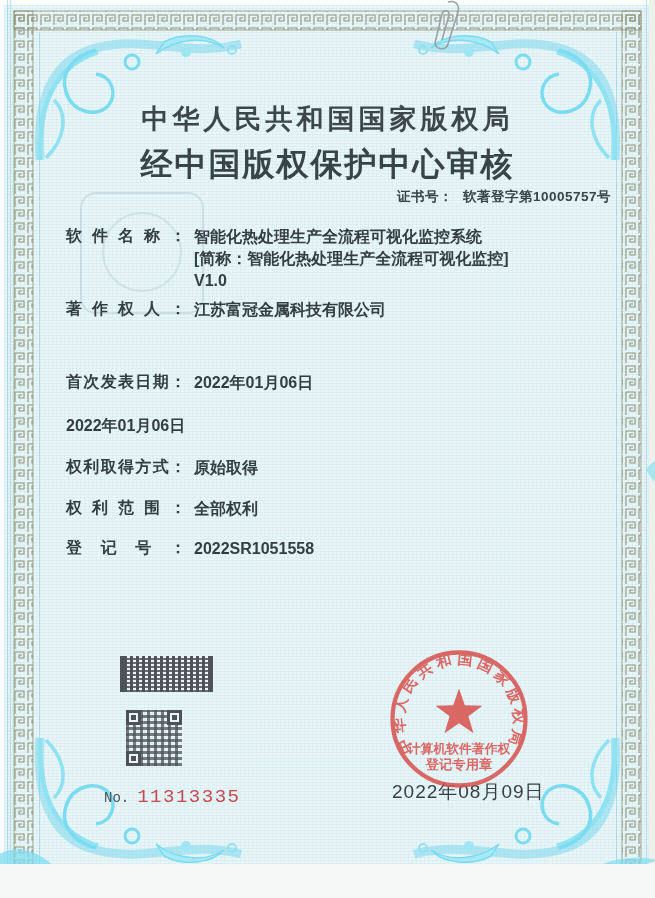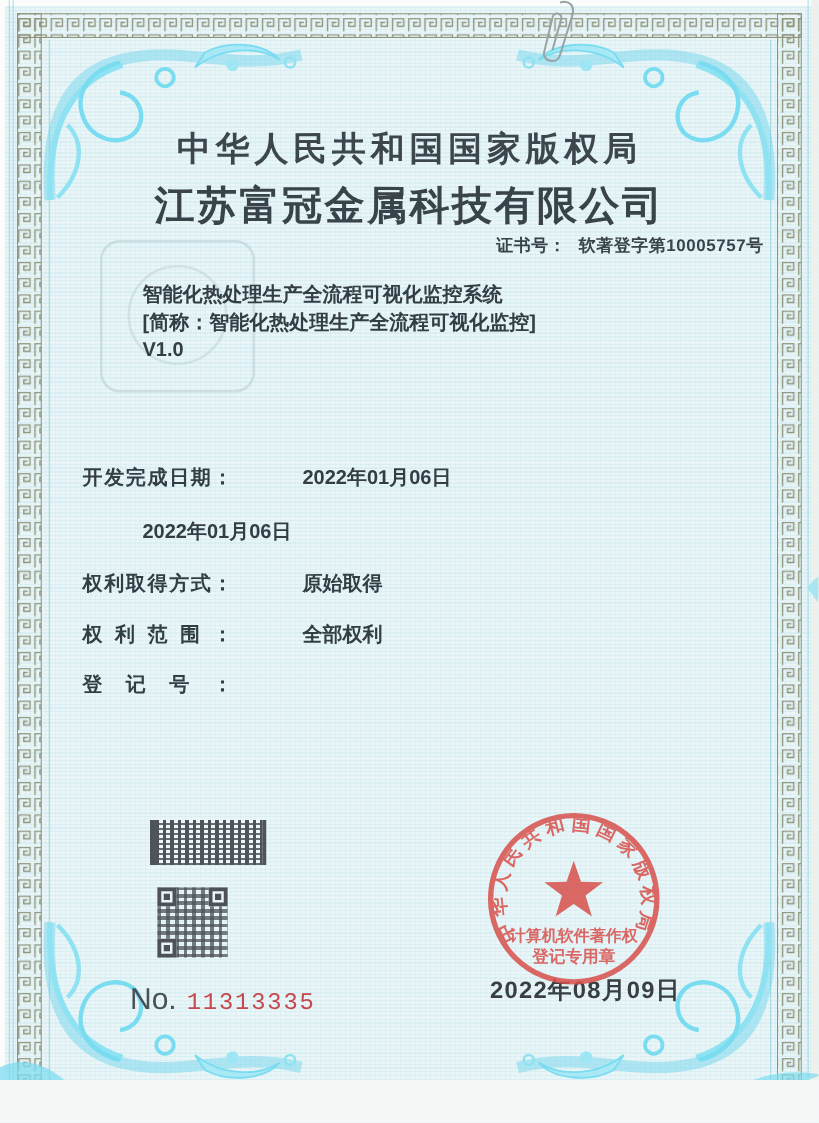--- a/index.html
+++ b/index.html
@@ -29,21 +29,21 @@
   .title2{position:absolute;left:0;top:143px;width:100%;text-align:center;z-index:3;
     font-family:"Liberation Serif", serif;font-weight:bold;font-size:32px;
     letter-spacing:2px;color:#39434a;}
   .certno{position:absolute;top:188px;right:44px;z-index:3;font-size:13.5px;font-weight:bold;
     color:#39434a;letter-spacing:.5px;}
   .certno .lab{margin-right:10px;}
 
   .row{position:absolute;left:66px;z-index:3;font-weight:bold;font-size:16px;color:#333d44;}
   .flabel{display:inline-block;width:120px;text-align:justify;text-align-last:justify;
     vertical-align:top;margin-right:8px;}
-  .fvalue{display:inline-block;vertical-align:top;max-width:420px;margin-left:48px;}
+  .fvalue{display:inline-block;vertical-align:top;max-width:420px;}
   .fvalue div{line-height:22px;}
   .r0{top:226px;} .r1{top:299px;} .r2{top:372px;} .r3{top:415px;}
   .r4{top:457px;} .r5{top:498px;} .r6{top:538px;}
 
   .statement{position:absolute;left:62px;top:576px;width:532px;z-index:3;
     font-size:16.5px;font-weight:bold;line-height:35px;letter-spacing:.3px;
     text-indent:2em;text-align:justify;color:#333d44;}
 
   .barcode{position:absolute;left:120px;top:656px;width:86px;height:36px;z-index:3;
     border-left:4px solid #4e545a;border-right:3px solid #4e545a;
@@ -53,25 +53,25 @@
   .qrcode{position:absolute;left:126px;top:710px;width:56px;height:56px;z-index:3;
     background-image:
       repeating-linear-gradient(0deg, rgba(76,82,88,.75) 0 3px, transparent 3px 6px),
       repeating-linear-gradient(90deg, rgba(76,82,88,.75) 0 3px, transparent 3px 7px);}
   .finder{position:absolute;width:15px;height:15px;border:3px solid #4c5258;background:#e9f5f7;
     box-sizing:border-box;}
   .finder::after{content:"";position:absolute;left:2px;top:2px;width:5px;height:5px;background:#4c5258;}
   .f-tl{left:0;top:0;} .f-tr{right:0;top:0;} .f-bl{left:0;bottom:0;}
 
   .serial{position:absolute;left:104px;top:786px;z-index:3;}
-  .serial .no{font-family:Liberation Sans, sans-serif;font-size:24px;color:#49525 8;color:#495056;text-align:center;}
+  .serial .no{font-family:Liberation Mono, monospace;font-size:14px;color:#49525 8;color:#495056;text-align:center;}
   .serial .num{font-family:"Liberation Mono", monospace;font-size:19px;color:#c4484e;
     letter-spacing:1.5px;margin-left:8px;}
 
-  .issue-date{position:absolute;left:392px;top:779px;z-index:3;font-size:19px;font-weight:bold;
+  .issue-date{position:absolute;left:392px;top:779px;z-index:3;font-size:19px;font-weight:normal;
     letter-spacing:1px;color:#383e42;}
   .seal{position:absolute;left:383px;top:643px;width:152px;height:152px;z-index:4;}
 
   .emboss{position:absolute;left:80px;top:192px;width:120px;height:118px;z-index:2;
     border:2px solid rgba(150,175,185,.30);border-radius:16px;}
   .emboss-circle{position:absolute;left:20px;top:18px;width:76px;height:76px;
     border:2px solid rgba(150,175,185,.25);border-radius:50%;}
 </style>
 </head>
 <body>
@@ -124,55 +124,62 @@
       <path d="M620,898 C634,880 648,874 658,876 L658,898 Z" fill="#aeeaf6" opacity="0.8"></path>
       <path d="M646,470 C656,456 668,454 676,462 C664,462 656,470 654,482 Z" fill="#8fe2f2" opacity="0.7"></path>
     </g>
   </svg>
 
   <div class="emboss">
     <div class="emboss-circle"></div>
   </div>
 
   <div class="title1">中华人民共和国国家版权局</div>
-  <div class="title2">江苏富冠金属科技有限公司</div>
+  <div class="title2">经中国版权保护中心审核</div>
 
   <div class="certno">
     <span class="lab">证书号：</span><span>软著登字第10005757号</span>
   </div>
 
   <div class="row r0">
-    <span class="fvalue">
+    <span class="flabel">软件名称：</span><span class="fvalue">
       <div>智能化热处理生产全流程可视化监控系统</div>
       <div>[简称：智能化热处理生产全流程可视化监控]</div>
       <div>V1.0</div>
     </span>
   </div>
+  <div class="row r1">
+    <span class="flabel">著作权人：</span><span class="fvalue">
+      <div>江苏富冠金属科技有限公司</div>
+    </span>
+  </div>
   <div class="row r2">
-    <span class="flabel">开发完成日期：</span><span class="fvalue">
+    <span class="flabel">首次发表日期：</span><span class="fvalue">
       <div>2022年01月06日</div>
     </span>
   </div>
   <div class="row r3">
     <span class="fvalue">
       <div>2022年01月06日</div>
     </span>
   </div>
   <div class="row r5">
     <span class="flabel">权利范围：</span><span class="fvalue">
       <div>全部权利</div>
     </span>
   </div>
   <div class="row r4">
     <span class="flabel">权利取得方式：</span><span class="fvalue">
       <div>原始取得</div>
     </span>
   </div>
   <div class="row r6">
-    <span class="flabel">登记号：</span>
+    <span class="flabel">登记号：</span><span class="fvalue">
+      <div>2022SR1051558</div>
+    </span>
   </div>
 
 
   <div class="barcode"></div>
 
   <div class="qrcode">
     <div class="finder f-tl"></div>
     <div class="finder f-tr"></div>
     <div class="finder f-bl"></div>
   </div>

